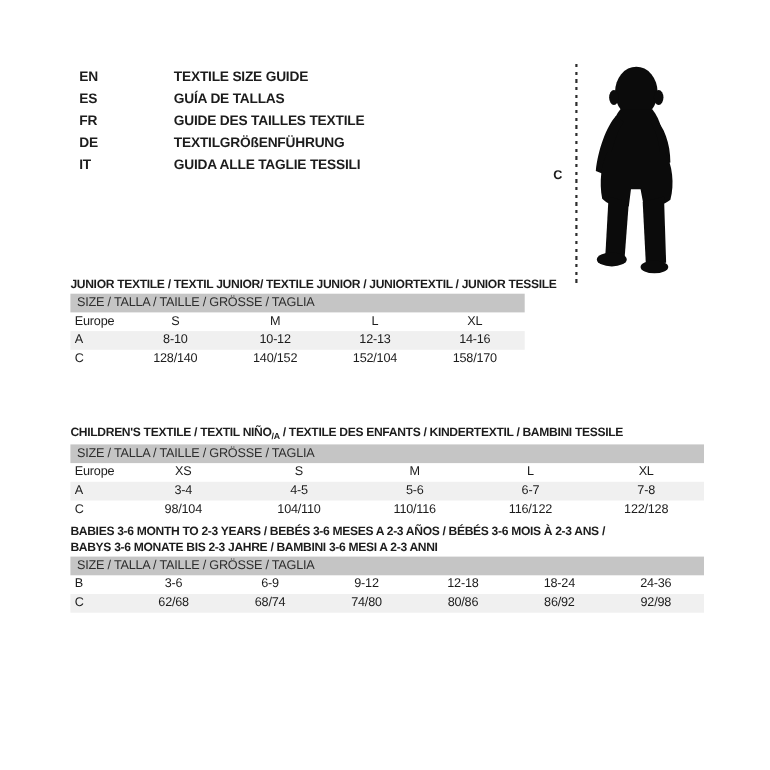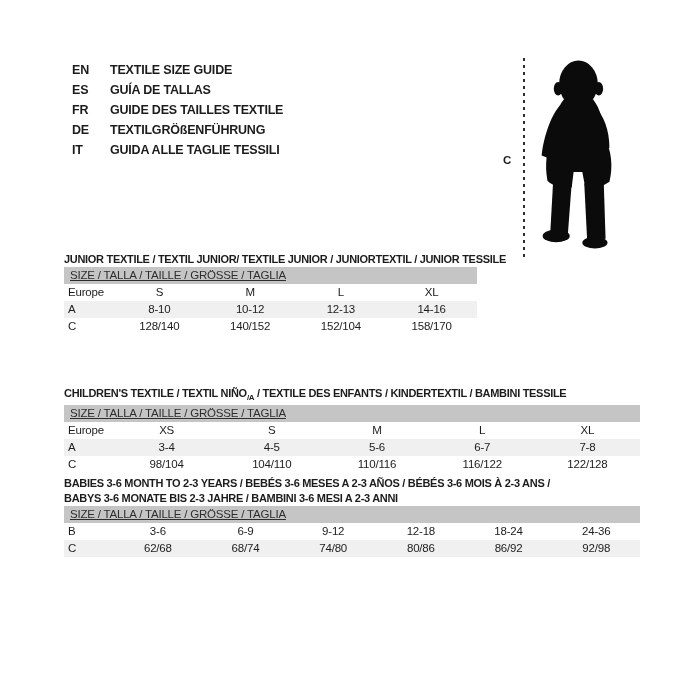--- a/index.html
+++ b/index.html
@@ -6,21 +6,21 @@
   body{
     width:700px;height:700px;background:#ffffff;
     font-family:"Liberation Sans",sans-serif;
     color:#1c1c1c;letter-spacing:-0.2px;
     position:relative;overflow:hidden;
   }
   .canvas{position:absolute;inset:0;width:700px;height:700px;background:#fff;}
 
   
   .lang-list{position:absolute;left:72px;top:60px;margin:0;padding:0;list-style:none;}
-  .lang-list li{display:flex;line-height:20px;font-size:12.5px;font-weight:bold;}
+  .lang-list li{display:flex;line-height:20px;font-size:12.5px;font-weight:bold;gap:48px;}
   .lang-code{display:inline-block;width:38px;}
   .lang-label{display:inline-block;}
 
   
   .dash-line{
     position:absolute;left:523px;top:58px;width:2px;height:202px;
     background-image:repeating-linear-gradient(to bottom,#2d2d2d 0 3px,transparent 3px 7px);
   }
   .measure-c{position:absolute;left:503px;top:154px;font-size:11.5px;font-weight:bold;}
   .silhouette{position:absolute;left:531px;top:56px;width:92px;height:199px;}
@@ -29,21 +29,21 @@
   .tables-area{position:absolute;left:64px;top:0;width:576px;height:700px;}
   .size-section{position:absolute;left:0;}
   .sec-junior{top:252px;width:413px;}
   .sec-children{top:386px;width:576px;}
   .sec-babies{top:476px;width:576px;}
   .table-title{font-size:11px;font-weight:bold;line-height:15px;letter-spacing:-0.3px;white-space:nowrap;}
   .table-title sub{font-size:8px;}
   .size-section .table-title:last-of-type{margin-bottom:9px;}
   .size-bar{
     height:17px;line-height:17px;background:#c5c5c5;color:#2e2e2e;
-    font-size:11.5px;padding-left:6px;box-sizing:border-box;text-decoration:underline;
+    font-size:11.5px;padding-left:6px;box-sizing:border-box;
   }
   .trow{display:flex;height:17px;line-height:17px;font-size:11.5px;}
   .trow.shaded{background:#f0f0f0;}
   .rlabel{width:50px;padding-left:4px;box-sizing:border-box;text-align:left;flex:none;}
   .cell{flex:1;text-align:center;}
 
   
   .notes{position:absolute;left:64px;top:584px;}
   .note-line{font-size:11px;font-weight:bold;line-height:19px;white-space:nowrap;}
 </style>

